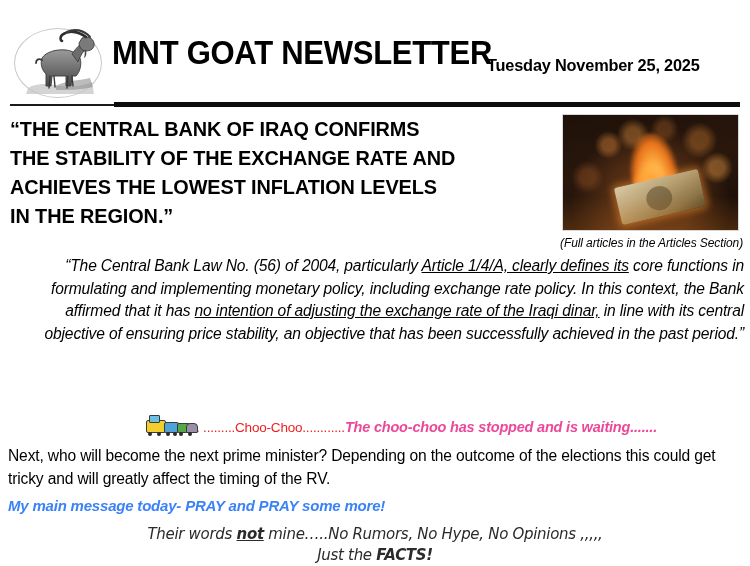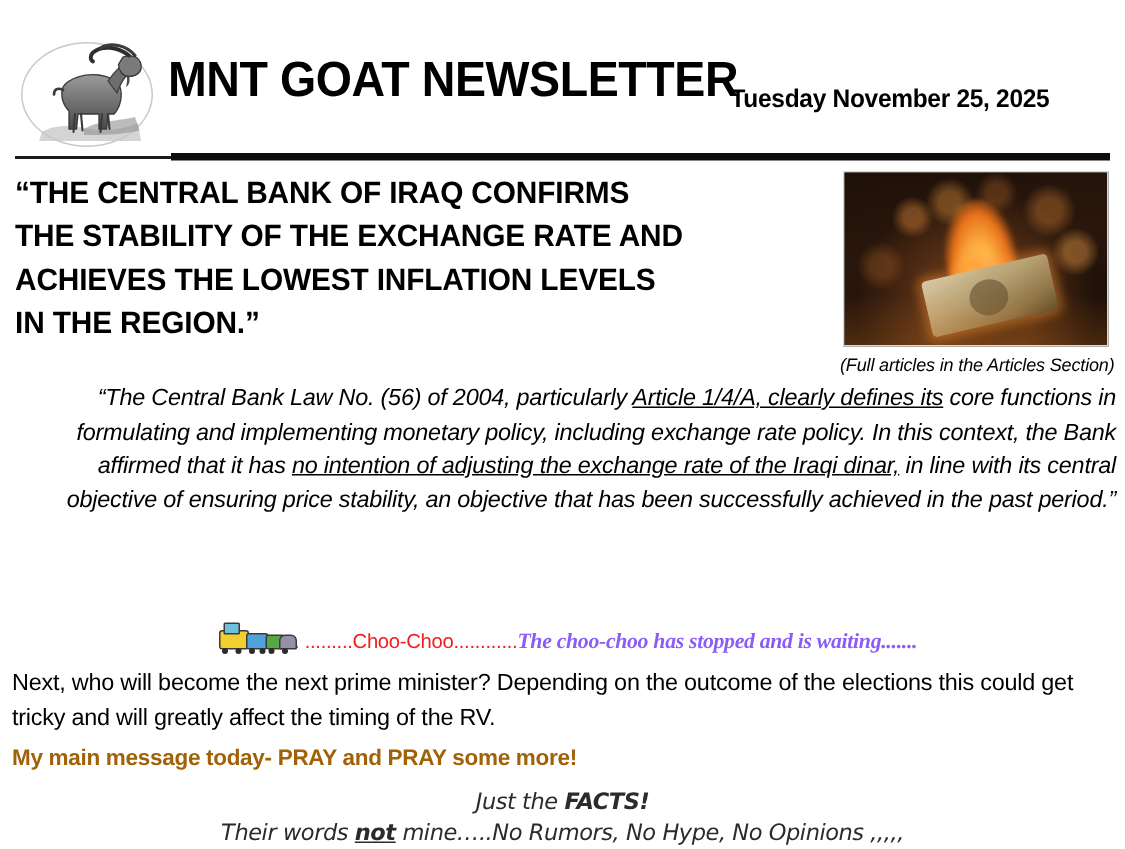--- a/index.html
+++ b/index.html
@@ -210,45 +210,45 @@
   .tw {
     position: absolute; bottom: 0; width: 4px; height: 4px;
     background: #2b2b2b; border-radius: 50%;
   }
   .train-red {
     color: #ef2020;
     font-size: 13.5px;
     letter-spacing: -0.2px;
   }
   .train-red-bold {
-    color: #8b5cf6;
+    color: #ec4899;
     font-size: 14.5px;
     font-weight: bold;
     font-style: italic;
     letter-spacing: -0.2px;
-    font-family: Liberation Serif, serif;
   }
 
   
   .closing-text {
     position: absolute;
     left: 8px; top: 445px;
     width: 736px;
     font-size: 15.6px;
     line-height: 22.5px;
     letter-spacing: -0.15px;
   }
   .closing-text p { margin: 0; }
 
   .pray-line {
     position: absolute;
     left: 8px; top: 497px;
     font-size: 15px;
     font-weight: bold;
-    color: #a16207;
+    font-style: italic;
+    color: #3b82f6;
     letter-spacing: -0.2px;
   }
 
   .sign-off {
     position: absolute;
     left: 0; top: 524px;
     width: 750px;
     text-align: center;
     font-family: "DejaVu Sans", sans-serif;
     font-style: italic;
@@ -341,15 +341,15 @@
   </span><span class="train-red">. .........Choo-Choo............</span><span class="train-red-bold">The choo-choo has stopped and is waiting.......</span>
 </div>
 
 <div class="closing-text">
   <p>Next, who will become the next prime minister? Depending on the outcome of the elections this could get tricky and will greatly affect the timing of the RV.</p>
 </div>
 
 <div class="pray-line">My main message today- PRAY and PRAY some more!</div>
 
 <div class="sign-off">
+  <div><span>Their words </span><u>not</u><span> mine…..No Rumors, No Hype, No Opinions ,,,,,</span></div>
   <div><span>Just the </span><b>FACTS!</b></div>
-  <div><span>Their words </span><u>not</u><span> mine…..No Rumors, No Hype, No Opinions ,,,,,</span></div>
 </div>
 
 </body></html>

